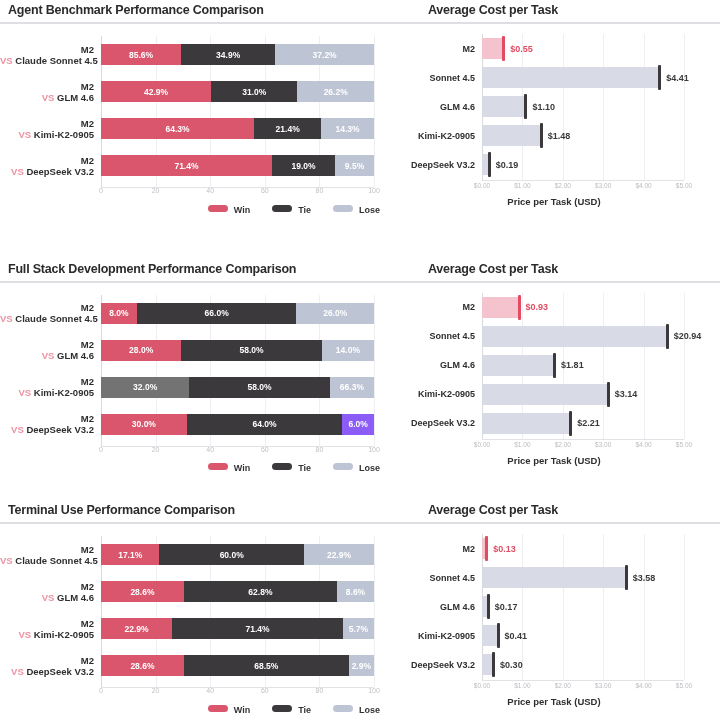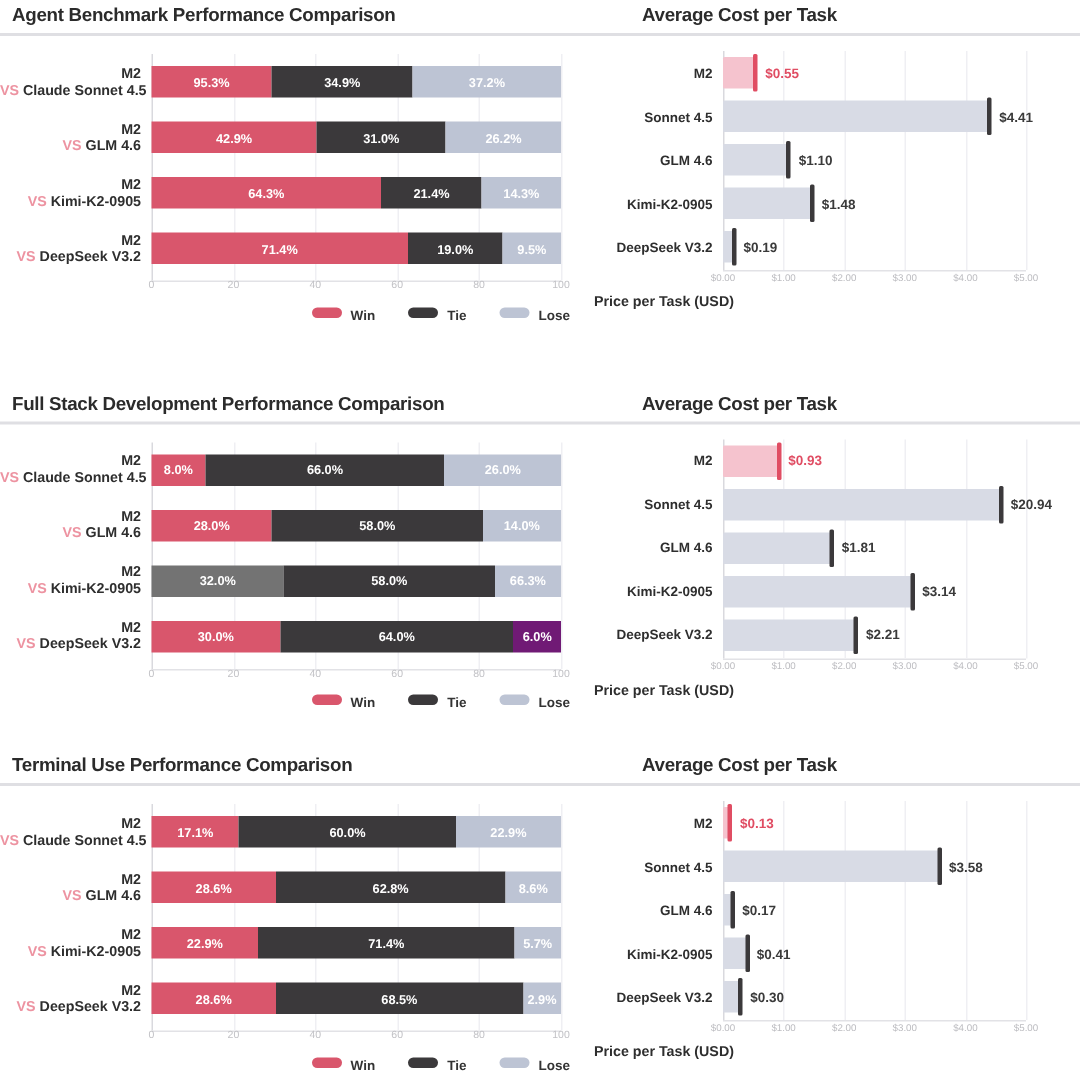--- a/index.html
+++ b/index.html
@@ -45,21 +45,21 @@
             color:#2e2e2e; white-space:nowrap; }
   .ctrack { flex:1; margin-right:36px; display:flex; align-items:center; overflow:visible; }
   .cbar { position:relative; height:21px; background:#d8dbe5; border-radius:1px; flex:none; }
   .cbar .cap { position:absolute; right:-1px; top:-2px; bottom:-2px; width:3px; border-radius:1px; background:#3b393b; }
   .cbar.hl { background:#f5c3ce; }
   .cbar.hl .cap { background:#e04d63; }
   .cval { margin-left:6px; font-size:9px; font-weight:bold; color:#3a3a3a; white-space:nowrap; flex:none; }
   .cval.hl { color:#e04d63; }
   .cticks { position:relative; height:12px; margin:0 36px 0 86px; }
   .cticks span { position:absolute; top:3px; transform:translateX(-50%); font-size:6.5px; color:#bcbcc0; white-space:nowrap; }
-  .xaxis-title { margin-top:5px; padding-right:8px; text-align:left; font-size:9.5px; font-weight:bold; color:#2e2e2e; }
+  .xaxis-title { margin-top:5px; padding-right:8px; text-align:center; font-size:9.5px; font-weight:bold; color:#2e2e2e; }
 </style>
 </head>
 <body>
 
 <div class="page" id="page">
     <div class="row">
       <section class="panel panel-left">
         <div class="title">Agent Benchmark Performance Comparison</div>
         <div class="rule"></div>
         <div class="splot">
@@ -72,21 +72,21 @@
             <div class="vline" style="left: 100%;"></div>
           </div>
           <div class="srows">
             <div class="srow">
               <div class="ylabel">
                 <div>M2</div>
                 <div><span class="vs">VS</span> <span>Claude Sonnet 4.5</span></div>
               </div>
               <div class="bars">
                 <div class="seg" style="background: rgb(217, 86, 108); flex-grow: 27.9;">
-                  <span>95.3%</span>
+                  <span>85.6%</span>
                 </div>
                 <div class="seg" style="background: rgb(59, 57, 59); flex-grow: 34.9;">
                   <span>34.9%</span>
                 </div>
                 <div class="seg" style="background: rgb(189, 196, 212); flex-grow: 37.2;">
                   <span>37.2%</span>
                 </div>
               </div>
             </div>
             <div class="srow">
@@ -306,21 +306,21 @@
                 <div>M2</div>
                 <div><span class="vs">VS</span> <span>DeepSeek V3.2</span></div>
               </div>
               <div class="bars">
                 <div class="seg" style="background: rgb(217, 86, 108); flex-grow: 30;">
                   <span>30.0%</span>
                 </div>
                 <div class="seg" style="background: rgb(59, 57, 59); flex-grow: 64;">
                   <span>64.0%</span>
                 </div>
-                <div class="seg" style="background: #701a75; flex-grow: 6;">
+                <div class="seg" style="background: #8b5cf6; flex-grow: 6;">
                   <span>6.0%</span>
                 </div>
               </div>
             </div>
           </div>
           <div class="xticks">
             <span style="left: 0%;">0</span>
             <span style="left: 20%;">20</span>
             <span style="left: 40%;">40</span>
             <span style="left: 60%;">60</span>

